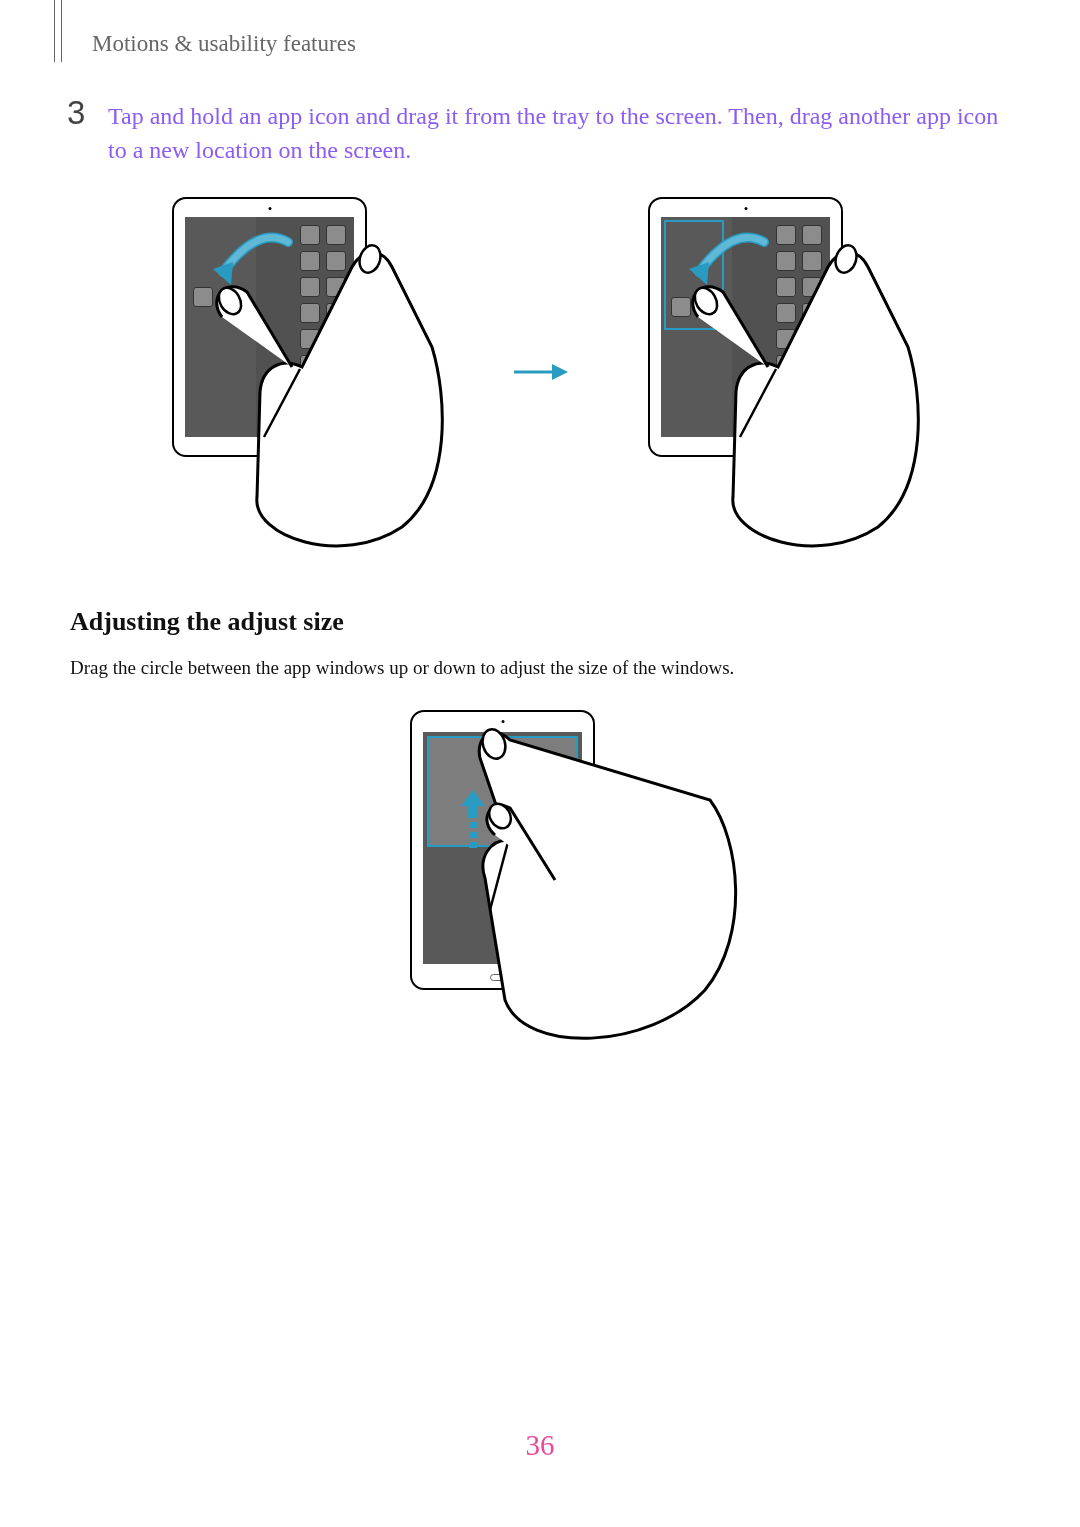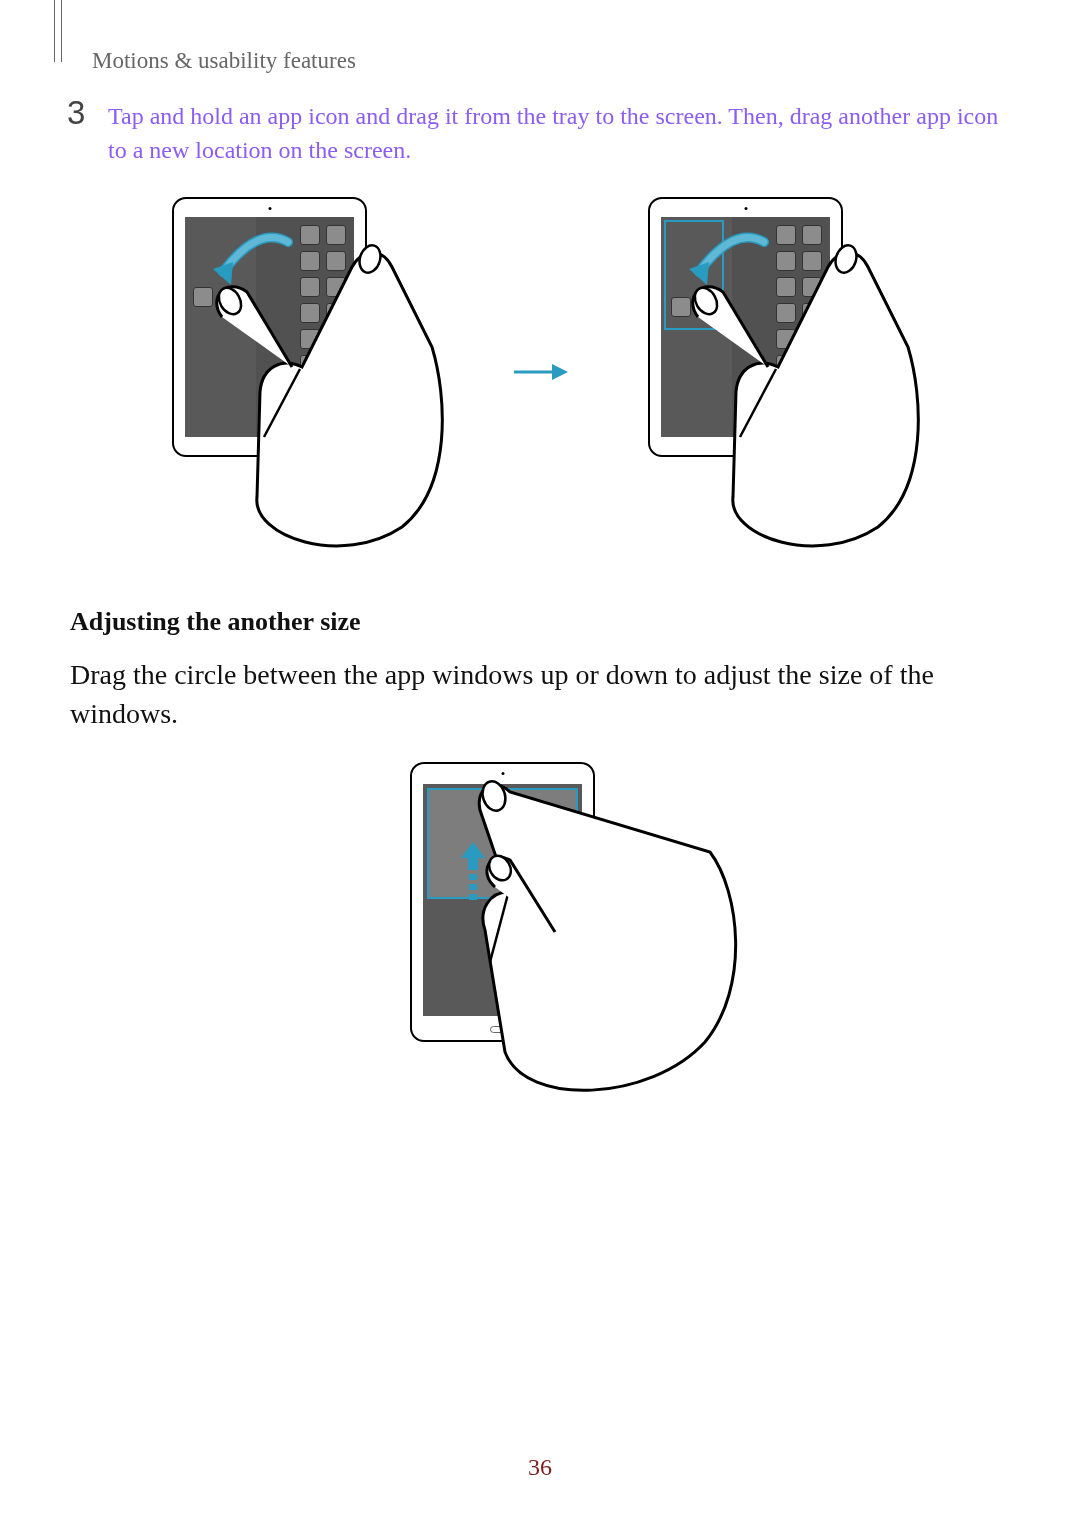--- a/index.html
+++ b/index.html
@@ -16,21 +16,21 @@
       left: 54px;
       top: 0;
       width: 8px;
       height: 62px;
       border-left: 1.5px solid #666;
       border-right: 1.5px solid #666;
     }
     .header-text {
       position: absolute;
       left: 92px;
-      top: 48px;
+      top: 31px;
       font-size: 23px;
       color: #666;
     }
     .content {
       position: absolute;
       left: 70px;
       right: 70px;
       top: 100px;
     }
     .step-num {
@@ -86,30 +86,30 @@
     .hand-wrap svg { width: 100%; height: 100%; }
     .illus-cell { position: relative; width: 340px; height: 350px; }
     .subheading {
       font-size: 26px;
       font-weight: 700;
       color: #111;
       margin-top: 60px;
       margin-bottom: 18px;
       font-family: Georgia, 'Times New Roman', serif;
     }
-    .body-text { font-size: 28px; line-height: 1.4; color: #111; }
+    .body-text { font-size: 19px; line-height: 1.4; color: #111; }
     .illus-center { display: flex; justify-content: center; margin-top: 28px; }
     .split-top { position: absolute; left: 4px; right: 4px; top: 4px; height: 48%; border: 2px solid #2a9bc0; background: #7d7d7d; }
     .split-bot { position: absolute; left: 0; right: 0; bottom: 0; top: 52%; background: #595959; }
     .drag-circle { position: absolute; left: 50%; width: 28px; height: 28px; background: #2a9bc0; border-radius: 50%; transform: translateX(-50%); }
     .drag-circle::before { content: ''; position: absolute; top: 2px; left: 50%; transform: translateX(-50%); border: 3px solid transparent; border-bottom-color: #fff; }
     .drag-circle::after { content: ''; position: absolute; bottom: 2px; left: 50%; transform: translateX(-50%); border: 3px solid transparent; border-top-color: #fff; }
     .drag-circle .dot { position: absolute; top: 50%; left: 50%; width: 4px; height: 4px; background: #fff; border-radius: 50%; transform: translate(-50%,-50%); }
     .up-arrow { position: absolute; left: 38px; top: 58px; }
-    .page-num { position: absolute; bottom: 46px; left: 50%; transform: translateX(-50%); font-size: 24px; color: #7f1d1d; }
+    .page-num { position: absolute; bottom: 65px; left: 50%; transform: translateX(-50%); font-size: 29px; color: #ec4899; }
   </style>
 </head>
 <body>
 
 <div class="header-mark"></div>
 <div class="header-text">Motions &amp; usability features</div>
 
 <div class="content">
 
   <div style="position:relative;">
@@ -197,21 +197,21 @@
           <path d="M 200 30 C 190 10 170 12 160 30 L 110 130 C 90 120 70 130 68 155 L 65 260 C 60 300 150 330 210 290 C 260 250 255 160 240 110 Z" fill="#fff" stroke="#000" stroke-width="3"></path>
           <path d="M 108 132 L 72 200" fill="none" stroke="#000" stroke-width="2.5"></path>
           <path d="M 30 80 C 15 60 35 40 55 55 L 100 130" fill="#fff" stroke="#000" stroke-width="3"></path>
           <ellipse cx="38" cy="64" rx="10" ry="14" fill="#fff" stroke="#000" stroke-width="2.5" transform="rotate(-30 38 64)"></ellipse>
           <ellipse cx="178" cy="22" rx="10" ry="14" fill="#fff" stroke="#000" stroke-width="2.5" transform="rotate(18 178 22)"></ellipse>
         </svg>
       </div>
     </div>
   </div>
 
-  <h3 class="subheading">Adjusting the another size</h3>
+  <h3 class="subheading">Adjusting the adjust size</h3>
   <p class="body-text">Drag the circle between the app windows up or down to adjust the size of the windows.</p>
 
   <div class="illus-center">
     <div class="illus-cell" style="width:380px; height:360px;">
       <div class="tablet lg" style="position:absolute; left:60px; top:0;">
         <div class="cam"></div>
         <div class="screen lg">
           <div class="split-top"></div>
           <div class="split-bot"></div>
           <div class="drag-circle" style="top:28px;">

